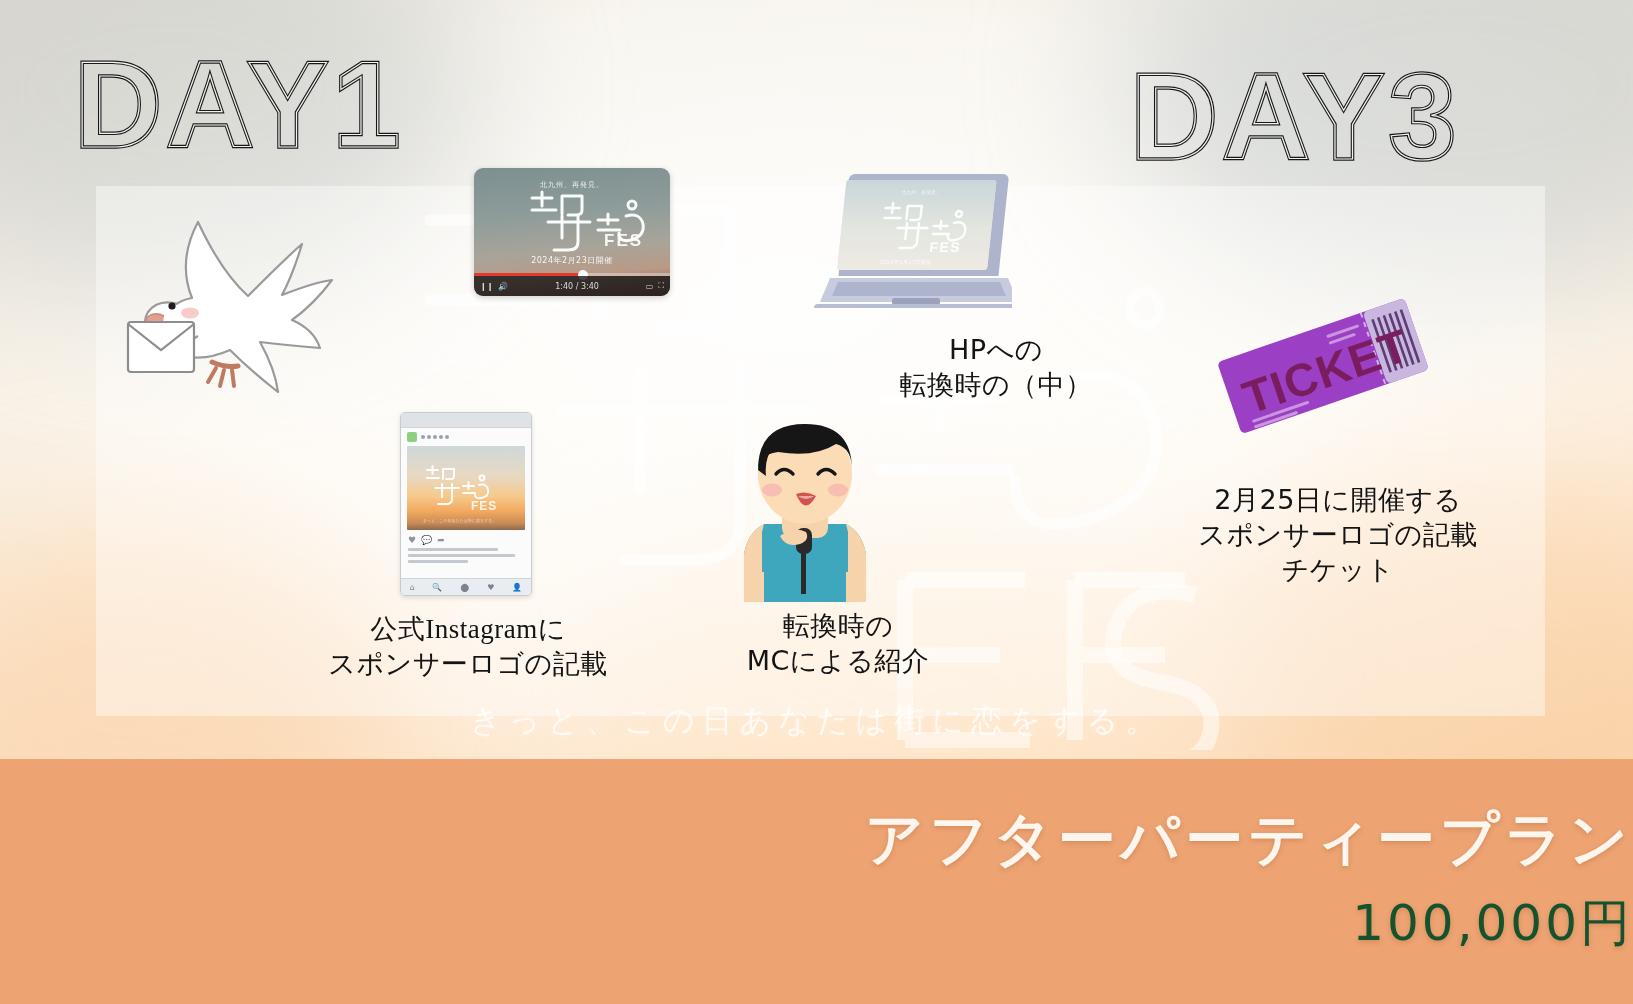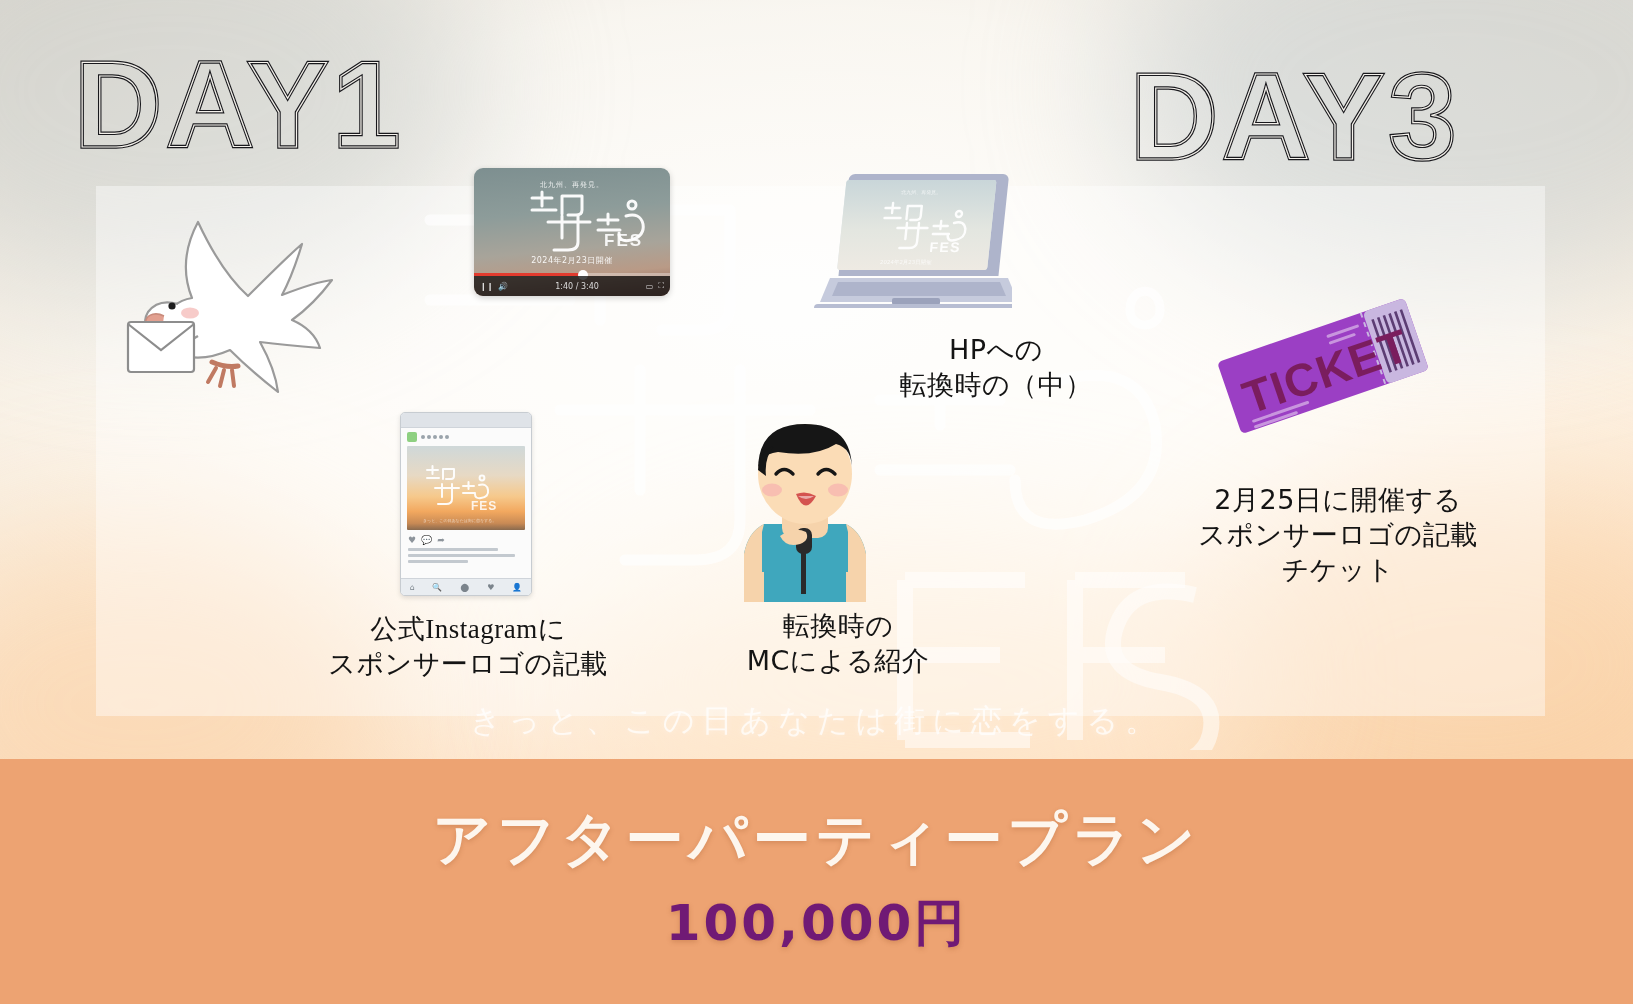--- a/index.html
+++ b/index.html
@@ -126,28 +126,28 @@
   
   #tagline{
     position:absolute;left:0;top:700px;width:1633px;text-align:center;
     font-size:31px;letter-spacing:7px;color:rgba(255,255,255,.72);
     text-shadow:0 0 6px rgba(255,255,255,.4);pointer-events:none;
   }
 
   
   #banner{
     position:absolute;left:0;bottom:0;width:1633px;height:245px;
-    background:#eda372;display:flex;flex-direction:column;align-items:center;justify-content:center;
+    background:#eda372;display:flex;flex-direction:column;align-items:flex-end;justify-content:center;
   }
   #banner-title{
     color:#fdf6ee;font-size:58px;font-weight:700;letter-spacing:5px;line-height:1.15;
     text-shadow:0 2px 5px rgba(150,80,35,.28);
   }
   #banner-price{
-    color:#701a75;font-size:50px;font-weight:700;letter-spacing:3px;margin-top:17px;
+    color:#14532d;font-size:50px;font-weight:400;letter-spacing:3px;margin-top:17px;
     text-shadow:0 2px 5px rgba(150,80,35,.28);
   }
 </style>
 </head>
 <body>
 
 <div id="slide">
 
   <div class="wash w1"></div>
   <div class="wash w2"></div>

